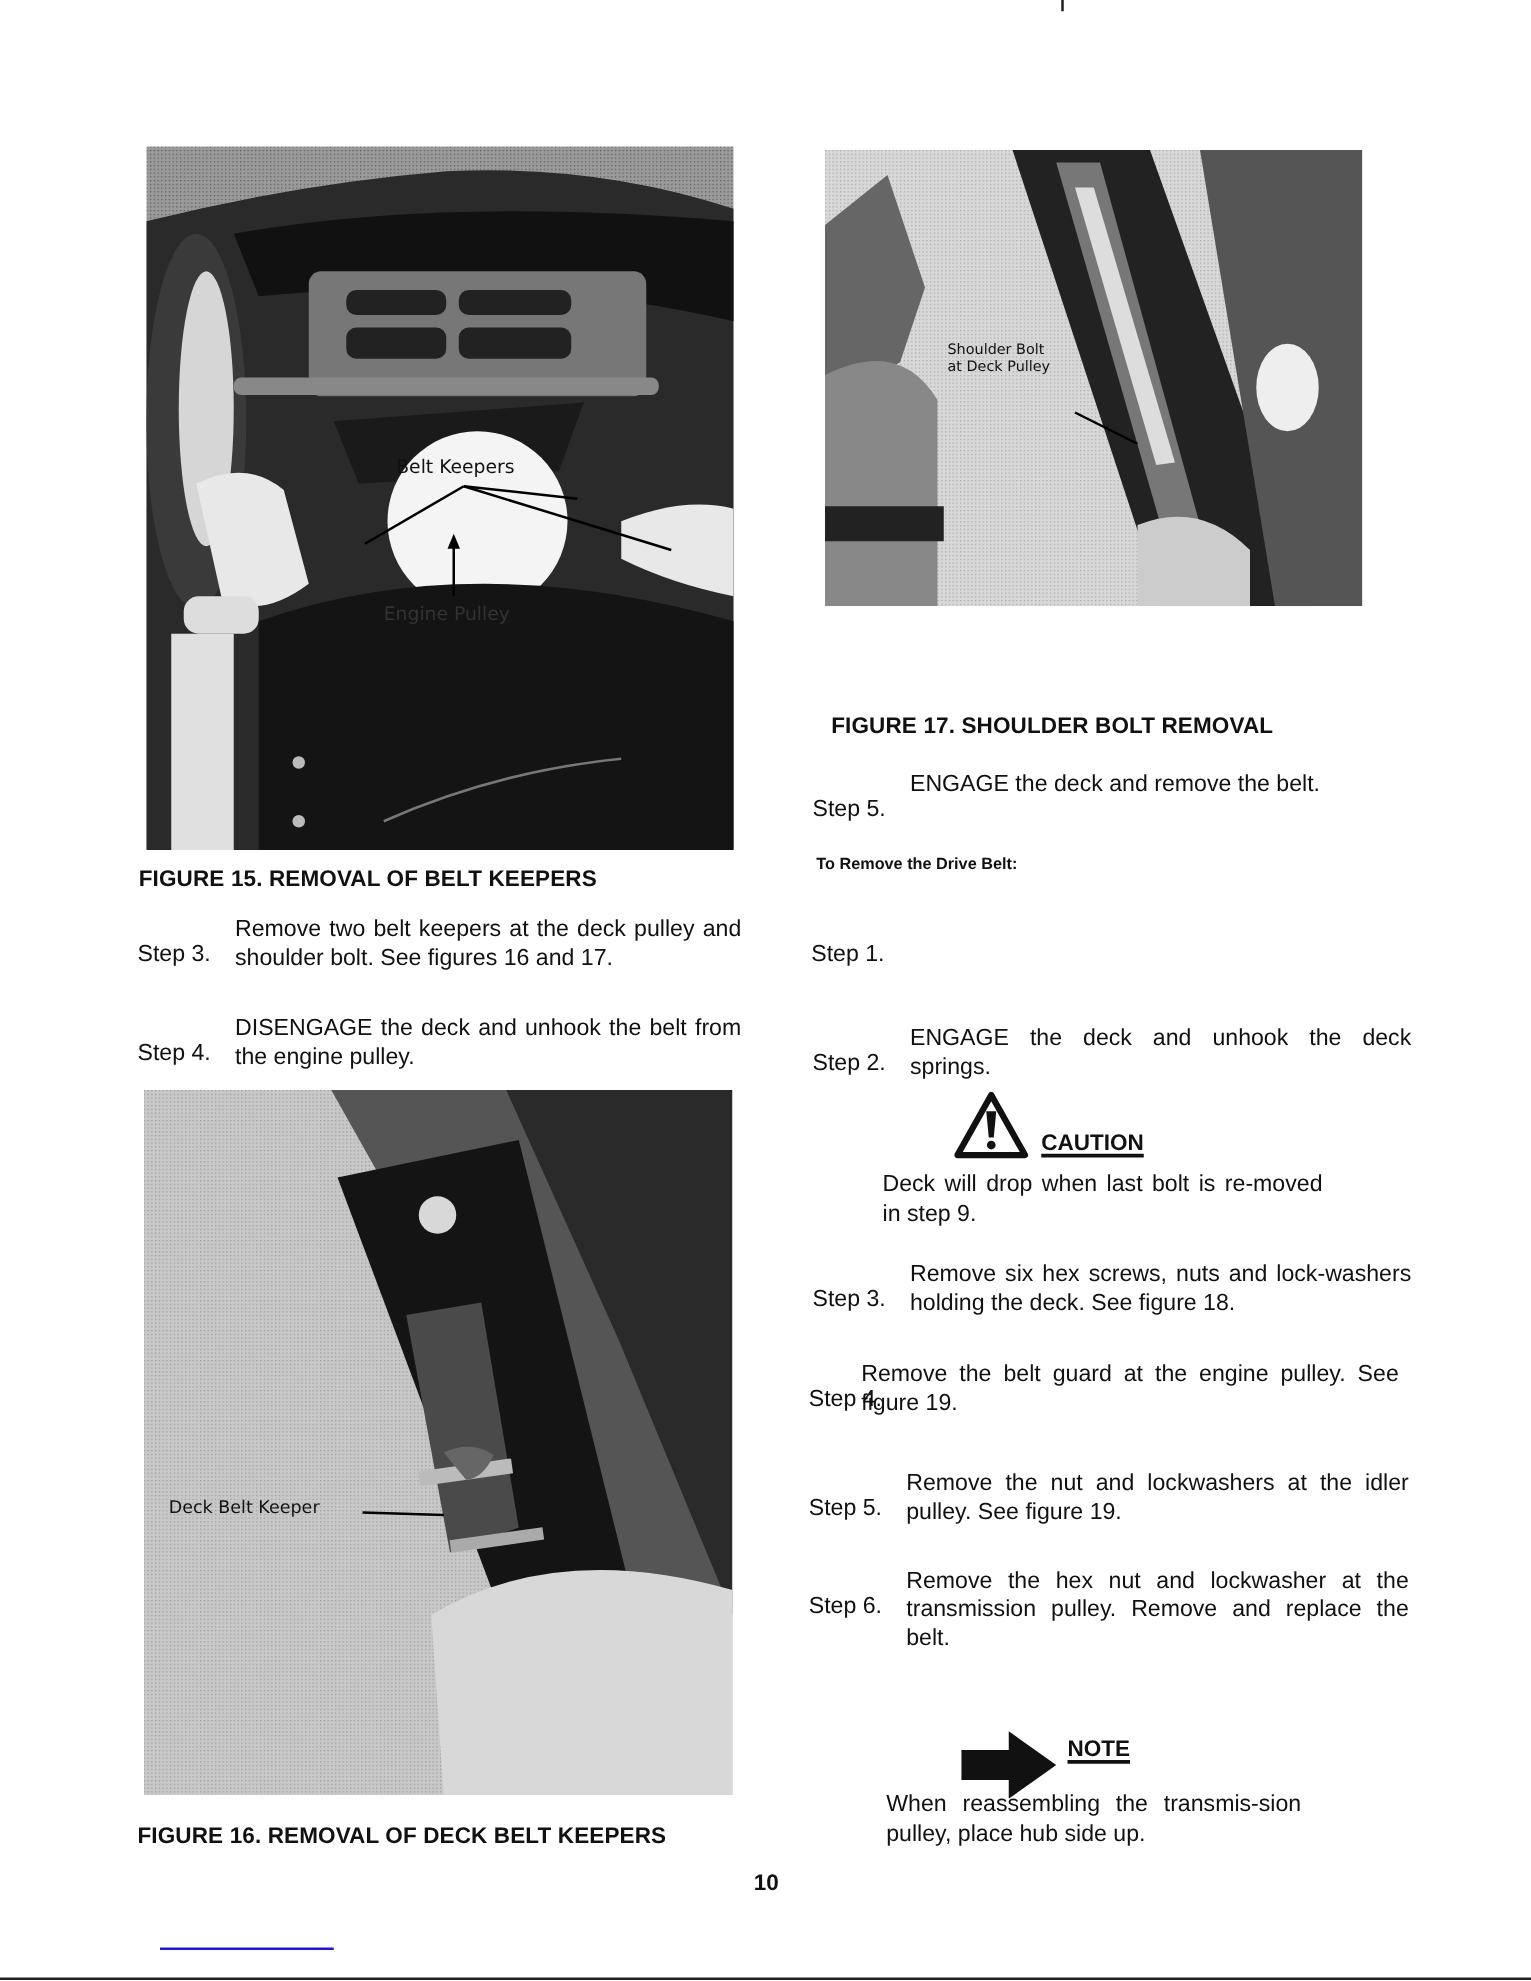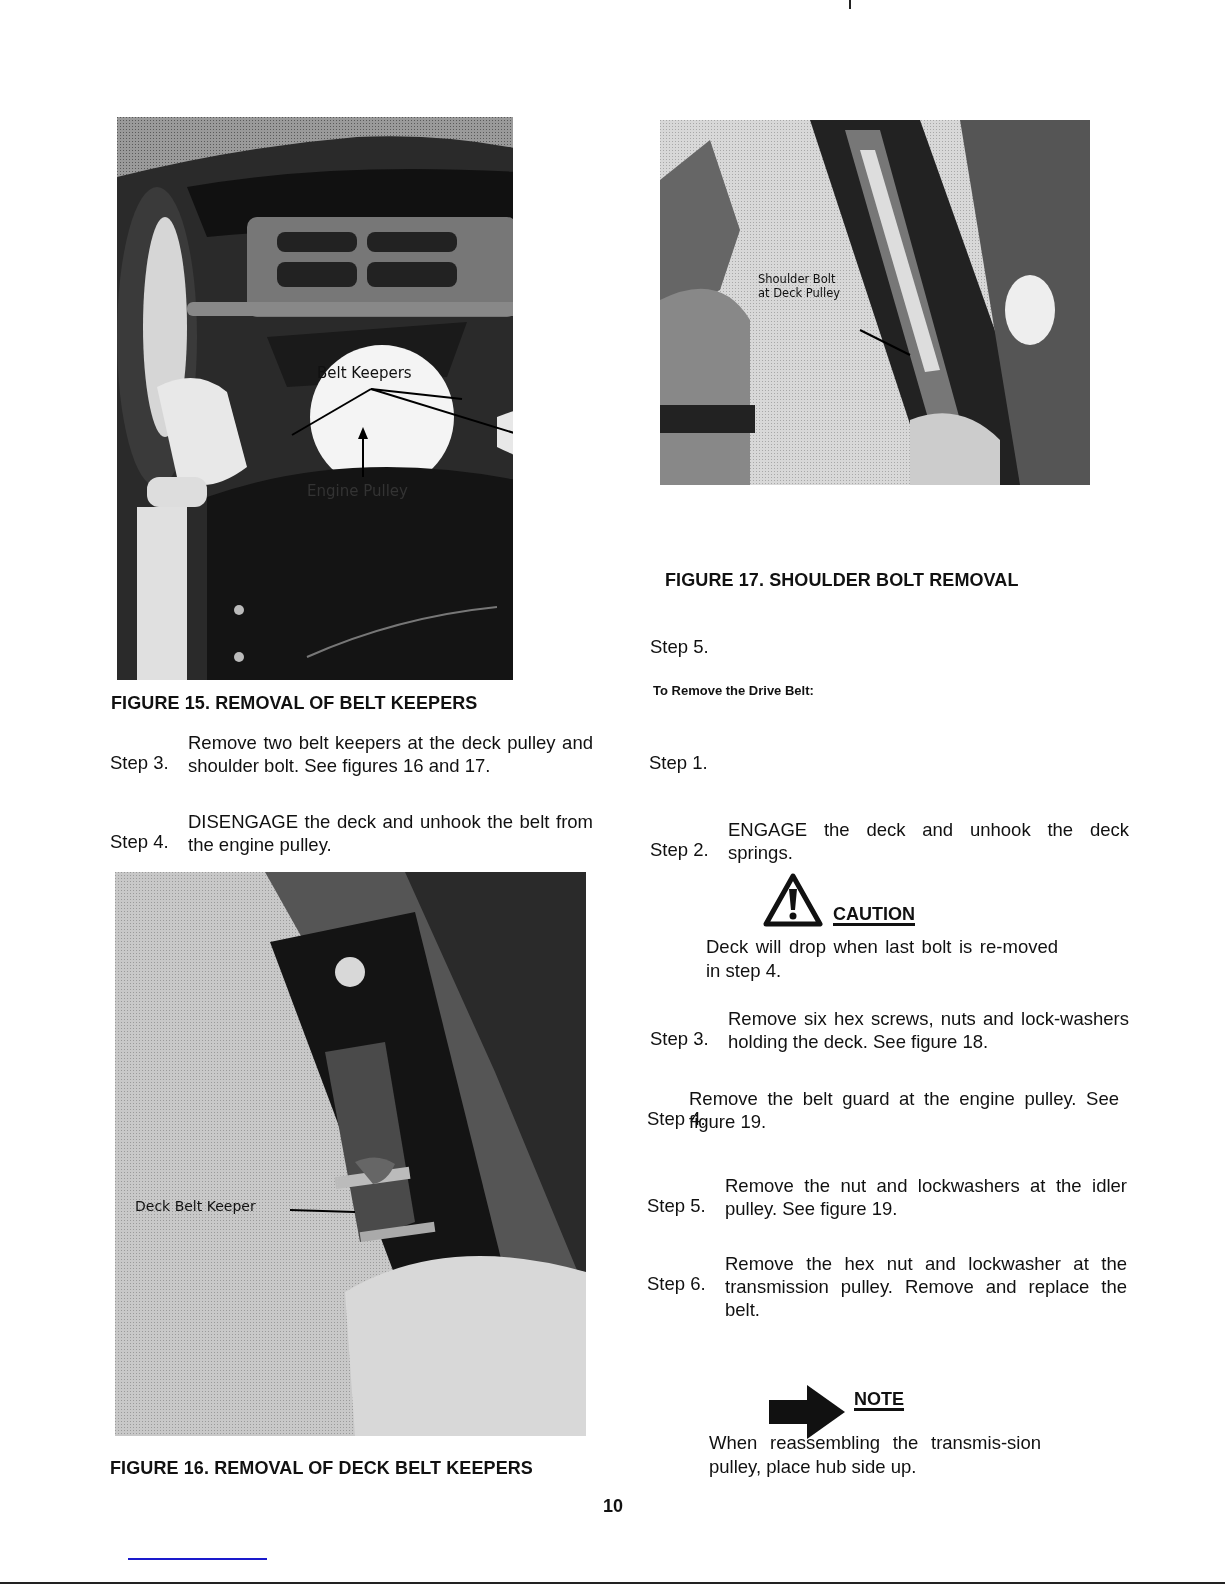--- a/index.html
+++ b/index.html
@@ -37,21 +37,21 @@
 
     .page-num { font-weight: bold; font-size: 18px; }
     .footer-link { left: 128px; top: 1558px; width: 139px; height: 2px; background: #1a1acc; }
     .footer-rule { left: 0; top: 1582px; width: 1225px; height: 2px; background: #222; }
   </style>
 </head>
 <body>
 
 <div class="abs top-mark"></div>
 
-<div class="abs photo" style="left:117px; top:117px; width:396px; height:563px;">
+<div class="abs photo" style="left:117px; top:117px; width:470px; height:563px;">
   <svg width="470" height="563" viewBox="0 0 470 563">
     <defs>
       <pattern id="ht1" width="3" height="3" patternUnits="userSpaceOnUse">
         <rect width="3" height="3" fill="#9a9a9a"></rect>
           <rect width="1" height="1" fill="#5a5a5a"></rect>
       </pattern>
     </defs>
     <rect width="470" height="563" fill="url(#ht1)"></rect>
     <path d="M0,60 Q120,30 240,20 Q360,14 470,50 L470,563 L0,563Z" fill="#2a2a2a"></path>
     <path d="M70,70 Q240,40 470,60 L470,140 Q300,100 90,120Z" fill="#111"></path>
@@ -139,40 +139,41 @@
   </svg>
   <div class="callout" style="left:98px; top:152px; font-size:11.5px;">
     <div>Shoulder Bolt</div>
     <div>at Deck Pulley</div>
   </div>
 </div>
 <div class="abs fig-caption" style="left:665px; top:570px;">FIGURE 17. SHOULDER BOLT REMOVAL</div>
 
 <div class="step" style="left:650px; top:615px; width:475px;">
   <span class="num">Step 5.</span>
+  <div class="txt" style="margin-left:78px;">ENGAGE the deck and remove the belt.</div>
 </div>
 
 <div class="abs subhead" style="left:653px; top:683px;">To Remove the Drive Belt:</div>
 
 <div class="step" style="left:649px; top:731px; width:480px;">
   <span class="num">Step 1.</span>
 </div>
 <div class="step" style="left:650px; top:818px; width:479px;">
   <span class="num">Step 2.</span>
   <div class="txt" style="margin-left:78px;">ENGAGE the deck and unhook the deck springs.</div>
 </div>
 
 <div class="abs" style="left:706px; top:872px; width:350px;">
   <svg class="abs" width="62" height="56" viewBox="0 0 62 56" style="left:56px; top:0;">
     <path d="M31,4 L58,52 L4,52Z" fill="none" stroke="#111" stroke-width="5" stroke-linejoin="round"></path>
     <path d="M27,17 L35,17 L33,38 L29,38Z" fill="#111"></path>
     <circle cx="31" cy="44" r="3.5" fill="#111"></circle>
   </svg>
   <div class="abs notice-title" style="left:127px; top:32px;">CAUTION</div>
-  <div class="abs notice-body" style="left:0; top:63px; width:352px;">Deck will drop when last bolt is re-moved in step 4.</div>
+  <div class="abs notice-body" style="left:0; top:63px; width:352px;">Deck will drop when last bolt is re-moved in step 9.</div>
 </div>
 
 <div class="step" style="left:650px; top:1007px; width:479px;">
   <span class="num">Step 3.</span>
   <div class="txt" style="margin-left:78px;">Remove six hex screws, nuts and lock-washers holding the deck. See figure 18.</div>
 </div>
 <div class="step" style="left:647px; top:1087px; width:472px;">
   <span class="num">Step  4.</span>
   <div class="txt" style="margin-left:42px;">Remove the belt guard at the engine pulley. See figure 19.</div>
 </div>

